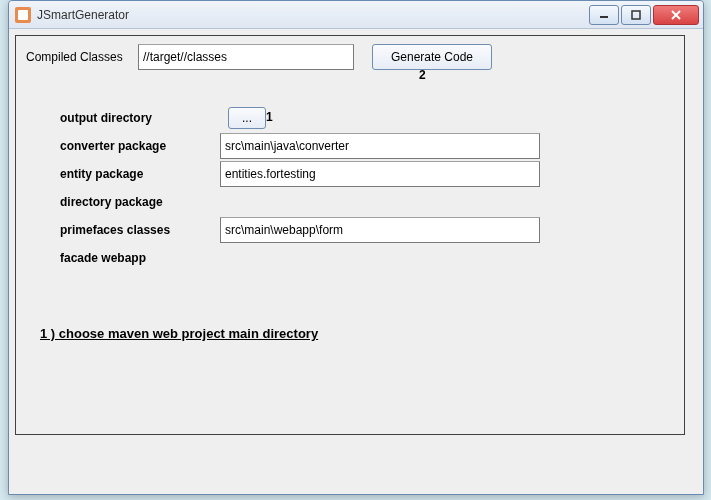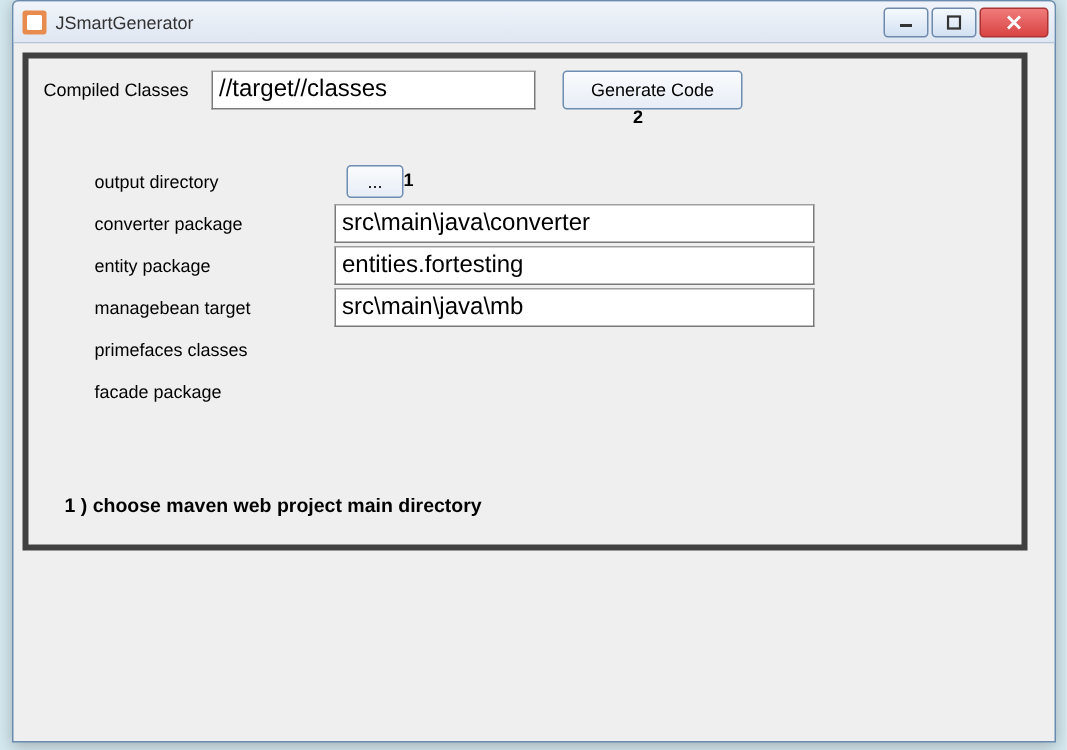--- a/index.html
+++ b/index.html
@@ -52,38 +52,38 @@
     width: 46px;
     background: linear-gradient(#f07b7b, #d94343);
     border-color: #a33;
   }
   .win-btn svg { display: block; }
   .content {
     padding: 6px;
     height: calc(100% - 28px);
   }
   .panel {
-    width: 670px; height: 332px;
-    border: 4px solid #404040;
+    width: 670px; height: 400px;
+    border: 1px solid #404040;
     background: #efefef;
     padding: 4px;
     position: relative;
   }
   .toprow {
     display: flex; align-items: center; gap: 6px;
     padding: 4px 2px;
   }
   .toprow label { width: 110px; padding-left: 4px; }
   .textfield {
     height: 20px;
     background: #fff;
     border: 1px solid #7a7a7a;
     border-top-color: #a0a0a0;
     padding: 12px 4px;
-    font-size: 16px;
+    font-size: 12px;
   }
   .toprow .textfield { width: 216px; }
   .btn {
     height: 26px;
     background: linear-gradient(#fafbfd,#e7edf6);
     border: 1px solid #6f8db3;
     border-radius: 3px;
     padding: 0 16px;
     font-size: 12px;
     cursor: pointer;
@@ -96,27 +96,27 @@
   }
   .ann2 { left: 59px; top: 24px; }
   .form {
     margin: 32px 0 0 40px;
   }
   .form-row {
     display: flex; align-items: center; gap: 10px;
     margin-bottom: 4px;
     height: 24px;
   }
-  .form-row label { width: 150px; }
+  .form-row label { width: 150px; font-weight: bold; }
   .form-row .textfield { width: 320px; }
   .browse-wrap { position: relative; display: inline-flex; }
   .btn.browse { width: 38px; height: 22px; padding: 0; margin-left: 8px; }
   .ann1 { left: 46px; top: 3px; }
   .notes { margin: 56px 0 0 20px; }
-  .notes p { font-weight: bold; margin: 10px 0; font-size: 13px; }
+  .notes p { font-weight: bold; margin: 10px 0; font-size: 13px; text-decoration: underline; }
 </style>
 </head>
 <body>
 
 <div class="window">
   <div class="titlebar">
     <div class="title-icon">
         <span></span>
       </div>
     <div class="title-text">JSmartGenerator</div>
@@ -162,28 +162,28 @@
         </div>
         <div class="form-row">
           <label>converter  package</label>
           <input class="textfield" type="text" value="src\main\java\converter" style="">
         </div>
         <div class="form-row">
           <label>entity package</label>
           <input class="textfield" type="text" value="entities.fortesting" style="">
         </div>
         <div class="form-row">
-          <label>managebean target</label>
-          <input class="textfield" type="text" value="src\main\java\mb" style="">
+          <label>directory package</label>
         </div>
         <div class="form-row">
           <label>primefaces classes</label>
+          <input class="textfield" type="text" value="src\main\webapp\form" style="">
         </div>
         <div class="form-row">
-          <label>facade package</label>
+          <label>facade webapp</label>
         </div>
       </div>
 
       <div class="notes">
         <p>1 ) choose maven web project main directory</p>
       </div>
 
     </div>
   </div>
 </div>

